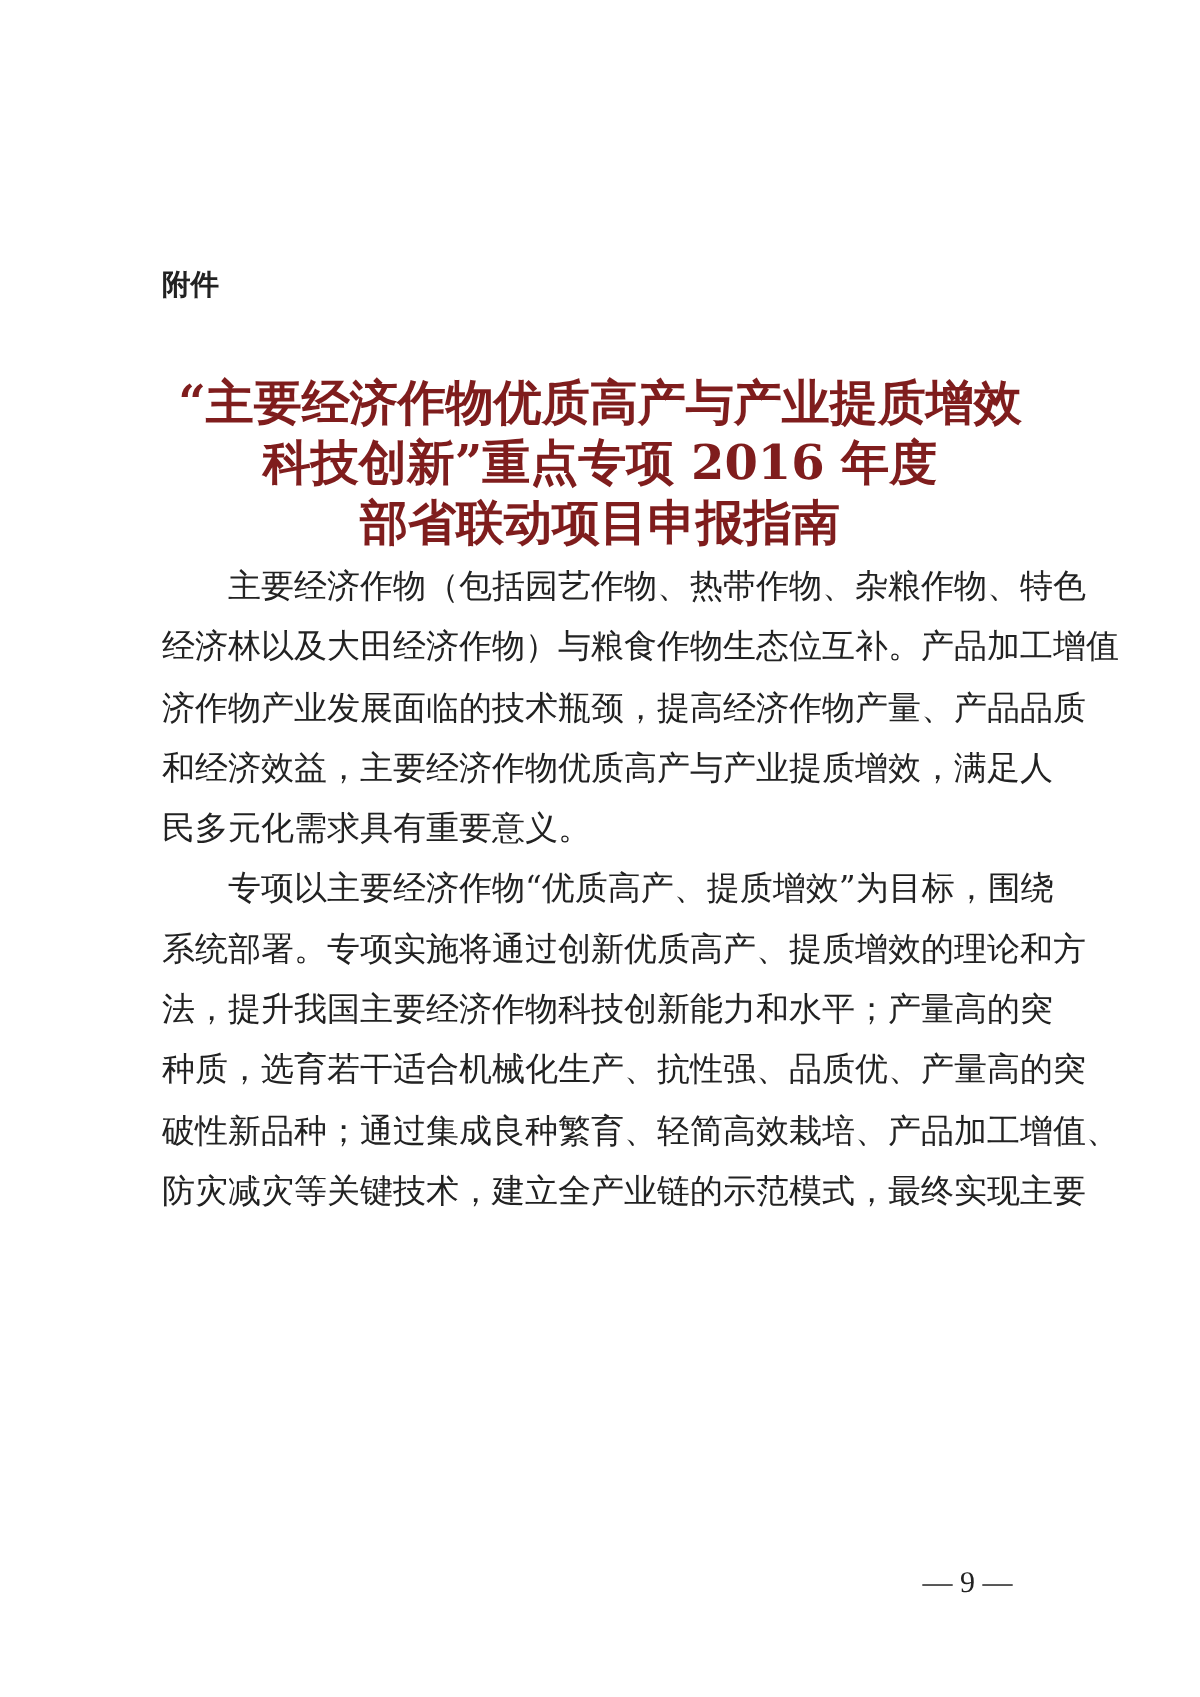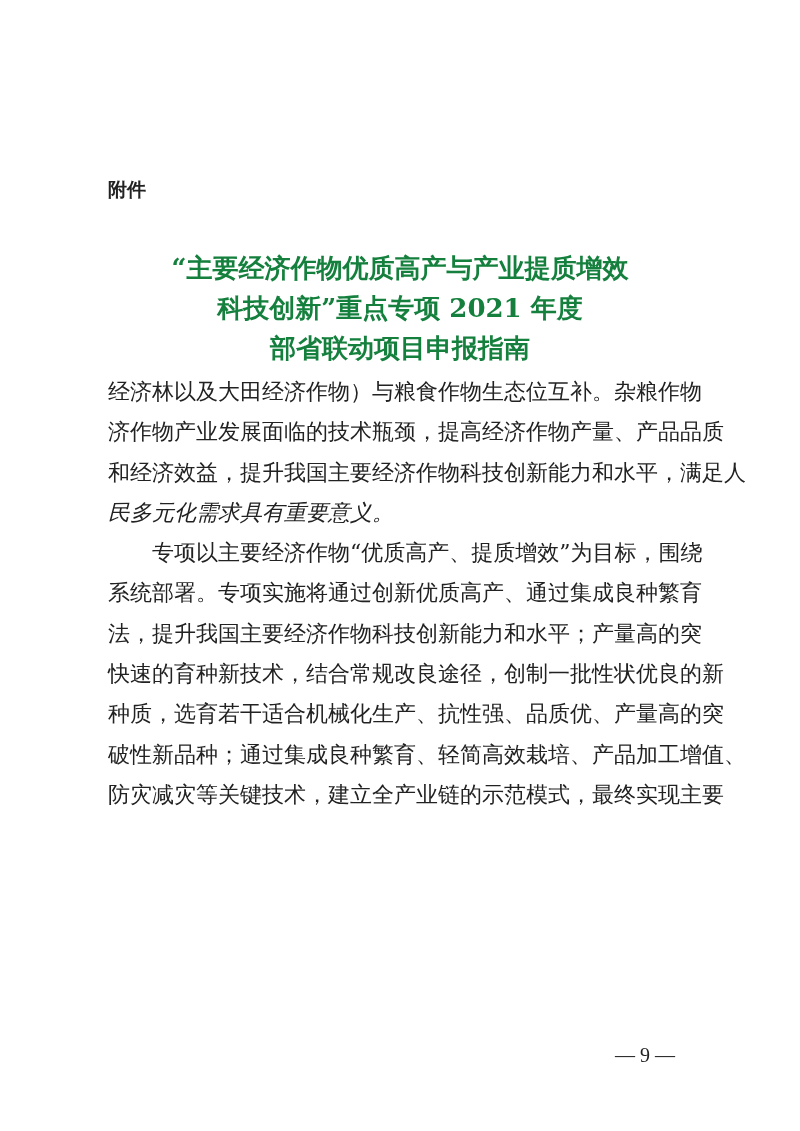--- a/index.html
+++ b/index.html
@@ -4,59 +4,59 @@
   <style>
     html, body { margin: 0; padding: 0; background: #ffffff; }
     body { width: 800px; height: 1131px; position: relative; overflow: hidden; color: #1a1a1a; }
     .page { position: absolute; left: 0; top: 0; width: 655px; height: 1131px; background: #ffffff; margin-top: 32px; }
     .attachment-label {
       position: absolute; left: 108px; top: 145px;
       font-family: "DejaVu Sans", sans-serif; font-size: 19px; font-weight: bold; color: #222;
     }
     .title-block {
       position: absolute; left: 0; top: 216px; width: 800px; text-align: center;
-      font-family: "DejaVu Serif", serif; font-weight: bold; font-size: 26px; line-height: 40px; color: #15803d;
+      font-family: "DejaVu Serif", serif; font-weight: bold; font-size: 32px; line-height: 40px; color: #7f1d1d;
     }
     .title-line { display: block; white-space: nowrap; }
     .body-block {
       position: absolute; left: 108px; top: 340px; width: 586px;
       font-family: "DejaVu Serif", serif; font-size: 22px; line-height: 40.3px; color: #222;
     }
     .line { display: block; white-space: nowrap; text-align: justify; text-align-last: justify; height: 40.3px; }
-    .line.last { text-align-last: left; font-style: italic; }
+    .line.last { text-align-last: left; }
     .indent { padding-left: 44px; }
     .page-number {
       position: absolute; left: 600px; top: 1012px; width: 90px; text-align: center;
       font-family: "Liberation Serif", serif; font-size: 20px; color: #222; white-space: nowrap;
     }
   </style>
 </head>
 <body>
 
 <div class="page">
   <div class="attachment-label">附件</div>
 
   <div class="title-block">
     <span class="title-line">“主要经济作物优质高产与产业提质增效</span>
-    <span class="title-line">科技创新”重点专项 2021 年度</span>
+    <span class="title-line">科技创新”重点专项 2016 年度</span>
     <span class="title-line">部省联动项目申报指南</span>
   </div>
 
   <div class="body-block">
     <div>
-      <span class="line">经济林以及大田经济作物）与粮食作物生态位互补。杂粮作物</span>
+      <span class="line indent">主要经济作物（包括园艺作物、热带作物、杂粮作物、特色</span>
+      <span class="line">经济林以及大田经济作物）与粮食作物生态位互补。产品加工增值</span>
       <span class="line">济作物产业发展面临的技术瓶颈，提高经济作物产量、产品品质</span>
-      <span class="line">和经济效益，提升我国主要经济作物科技创新能力和水平，满足人</span>
+      <span class="line">和经济效益，主要经济作物优质高产与产业提质增效，满足人</span>
       <span class="line last">民多元化需求具有重要意义。</span>
     </div>
     <div>
       <span class="line indent">专项以主要经济作物“优质高产、提质增效”为目标，围绕</span>
-      <span class="line">系统部署。专项实施将通过创新优质高产、通过集成良种繁育</span>
+      <span class="line">系统部署。专项实施将通过创新优质高产、提质增效的理论和方</span>
       <span class="line">法，提升我国主要经济作物科技创新能力和水平；产量高的突</span>
-      <span class="line">快速的育种新技术，结合常规改良途径，创制一批性状优良的新</span>
       <span class="line">种质，选育若干适合机械化生产、抗性强、品质优、产量高的突</span>
       <span class="line">破性新品种；通过集成良种繁育、轻简高效栽培、产品加工增值、</span>
       <span class="line">防灾减灾等关键技术，建立全产业链的示范模式，最终实现主要</span>
     </div>
   </div>
 
   <div class="page-number">— 9 —</div>
 </div>
 
 </body></html>

